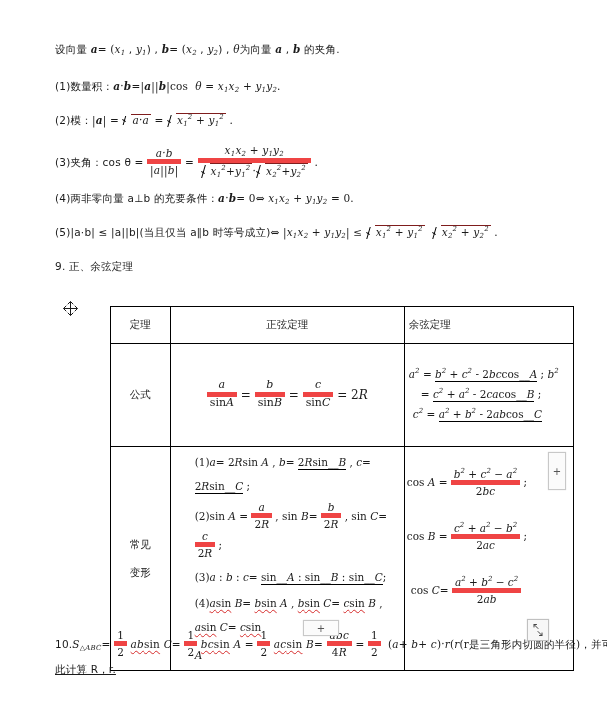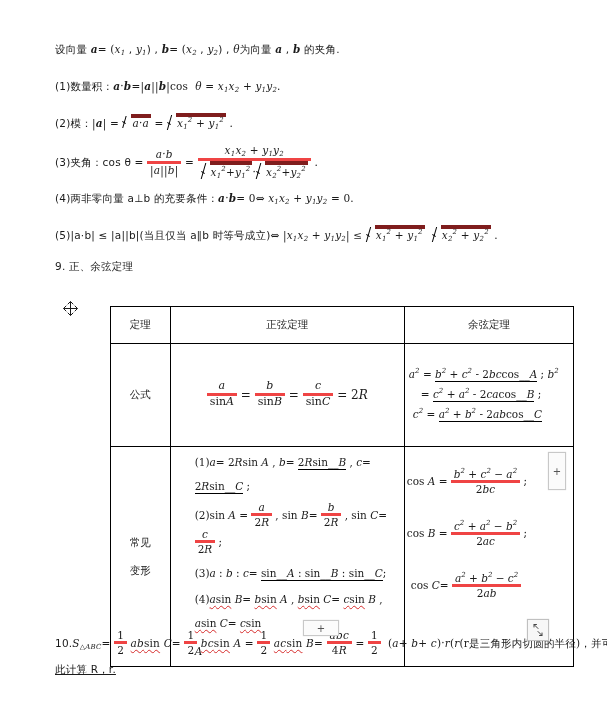--- a/index.html
+++ b/index.html
@@ -18,35 +18,35 @@
   .line{position:absolute;white-space:nowrap;line-height:1;}
   .cn{font-family:"DejaVu Sans","Liberation Sans",sans-serif;font-size:10.5px;letter-spacing:.2px;}
   .it{font-family:"DejaVu Serif","Liberation Serif",serif;font-style:italic;}
   .bit{font-family:"DejaVu Serif","Liberation Serif",serif;font-style:italic;font-weight:bold;}
   .up{font-family:"DejaVu Serif","Liberation Serif",serif;}
   .sub{font-size:7px;vertical-align:-2px;}
   .sup{font-size:7px;vertical-align:5px;}
 
   
   .frac{display:inline-block;vertical-align:middle;text-align:center;line-height:1.15;position:relative;top:-1px;}
-  .frac .num{display:block;padding:0 3px;border-bottom:3px solid #ef4444;}
+  .frac .num{display:block;padding:0 3px;border-bottom:5px solid #ef4444;}
   .frac .den{display:block;padding:0 3px;}
   .fracbig{font-size:11px;}
 
   
   .rad{display:inline-block;position:relative;padding-left:9px;}
   .rad:before{
     content:"";position:absolute;left:2px;top:2px;bottom:1px;width:6px;
     border-left:1px solid #000;transform:skewX(-16deg);
   }
   .rad:after{
     content:"";position:absolute;left:0px;top:55%;width:4px;height:0;
     border-top:1px solid #000;transform:rotate(35deg);
   }
-  .radbar{border-top:4px solid #7f1d1d;padding:0 2px 0 1px;display:inline-block;}
+  .radbar{border-top:1px solid #7f1d1d;padding:0 2px 0 1px;display:inline-block;}
 
   
   .tbl{
     position:absolute;left:110px;top:306px;width:464px;
     border-collapse:collapse;
   }
   .tbl td{
     border:1px solid #000;
     vertical-align:middle;
     padding:3px 4px;
@@ -151,21 +151,21 @@
         <path d="M6 4 L8.5 1.5 L11 4 M6 13 L8.5 15.5 L11 13 M4 6 L1.5 8.5 L4 11 M13 6 L15.5 8.5 L13 11"></path>
       </g>
     </svg>
   </div>
 
   <table class="tbl">
     <tbody>
         <tr class="hdr">
       <td class="c0">定理</td>
       <td class="c1">正弦定理</td>
-      <td class="c2" style="text-align:center">余弦定理</td>
+      <td class="c2" style="">余弦定理</td>
     </tr>
 
     <tr class="rowA">
       <td class="c0">公式</td>
       <td class="c1">
         <span style="font-size:12px;">
           <span class="frac fracbig"><span class="num it">a</span><span class="den"><span class="up">sin</span><span class="it">A</span></span></span><span class="up"> = </span><span class="frac fracbig"><span class="num it">b</span><span class="den"><span class="up">sin</span><span class="it">B</span></span></span><span class="up"> = </span><span class="frac fracbig"><span class="num it">c</span><span class="den"><span class="up">sin</span><span class="it">C</span></span></span><span class="up"> = 2</span><span class="it">R</span>
         </span>
       </td>
       <td class="c2">

